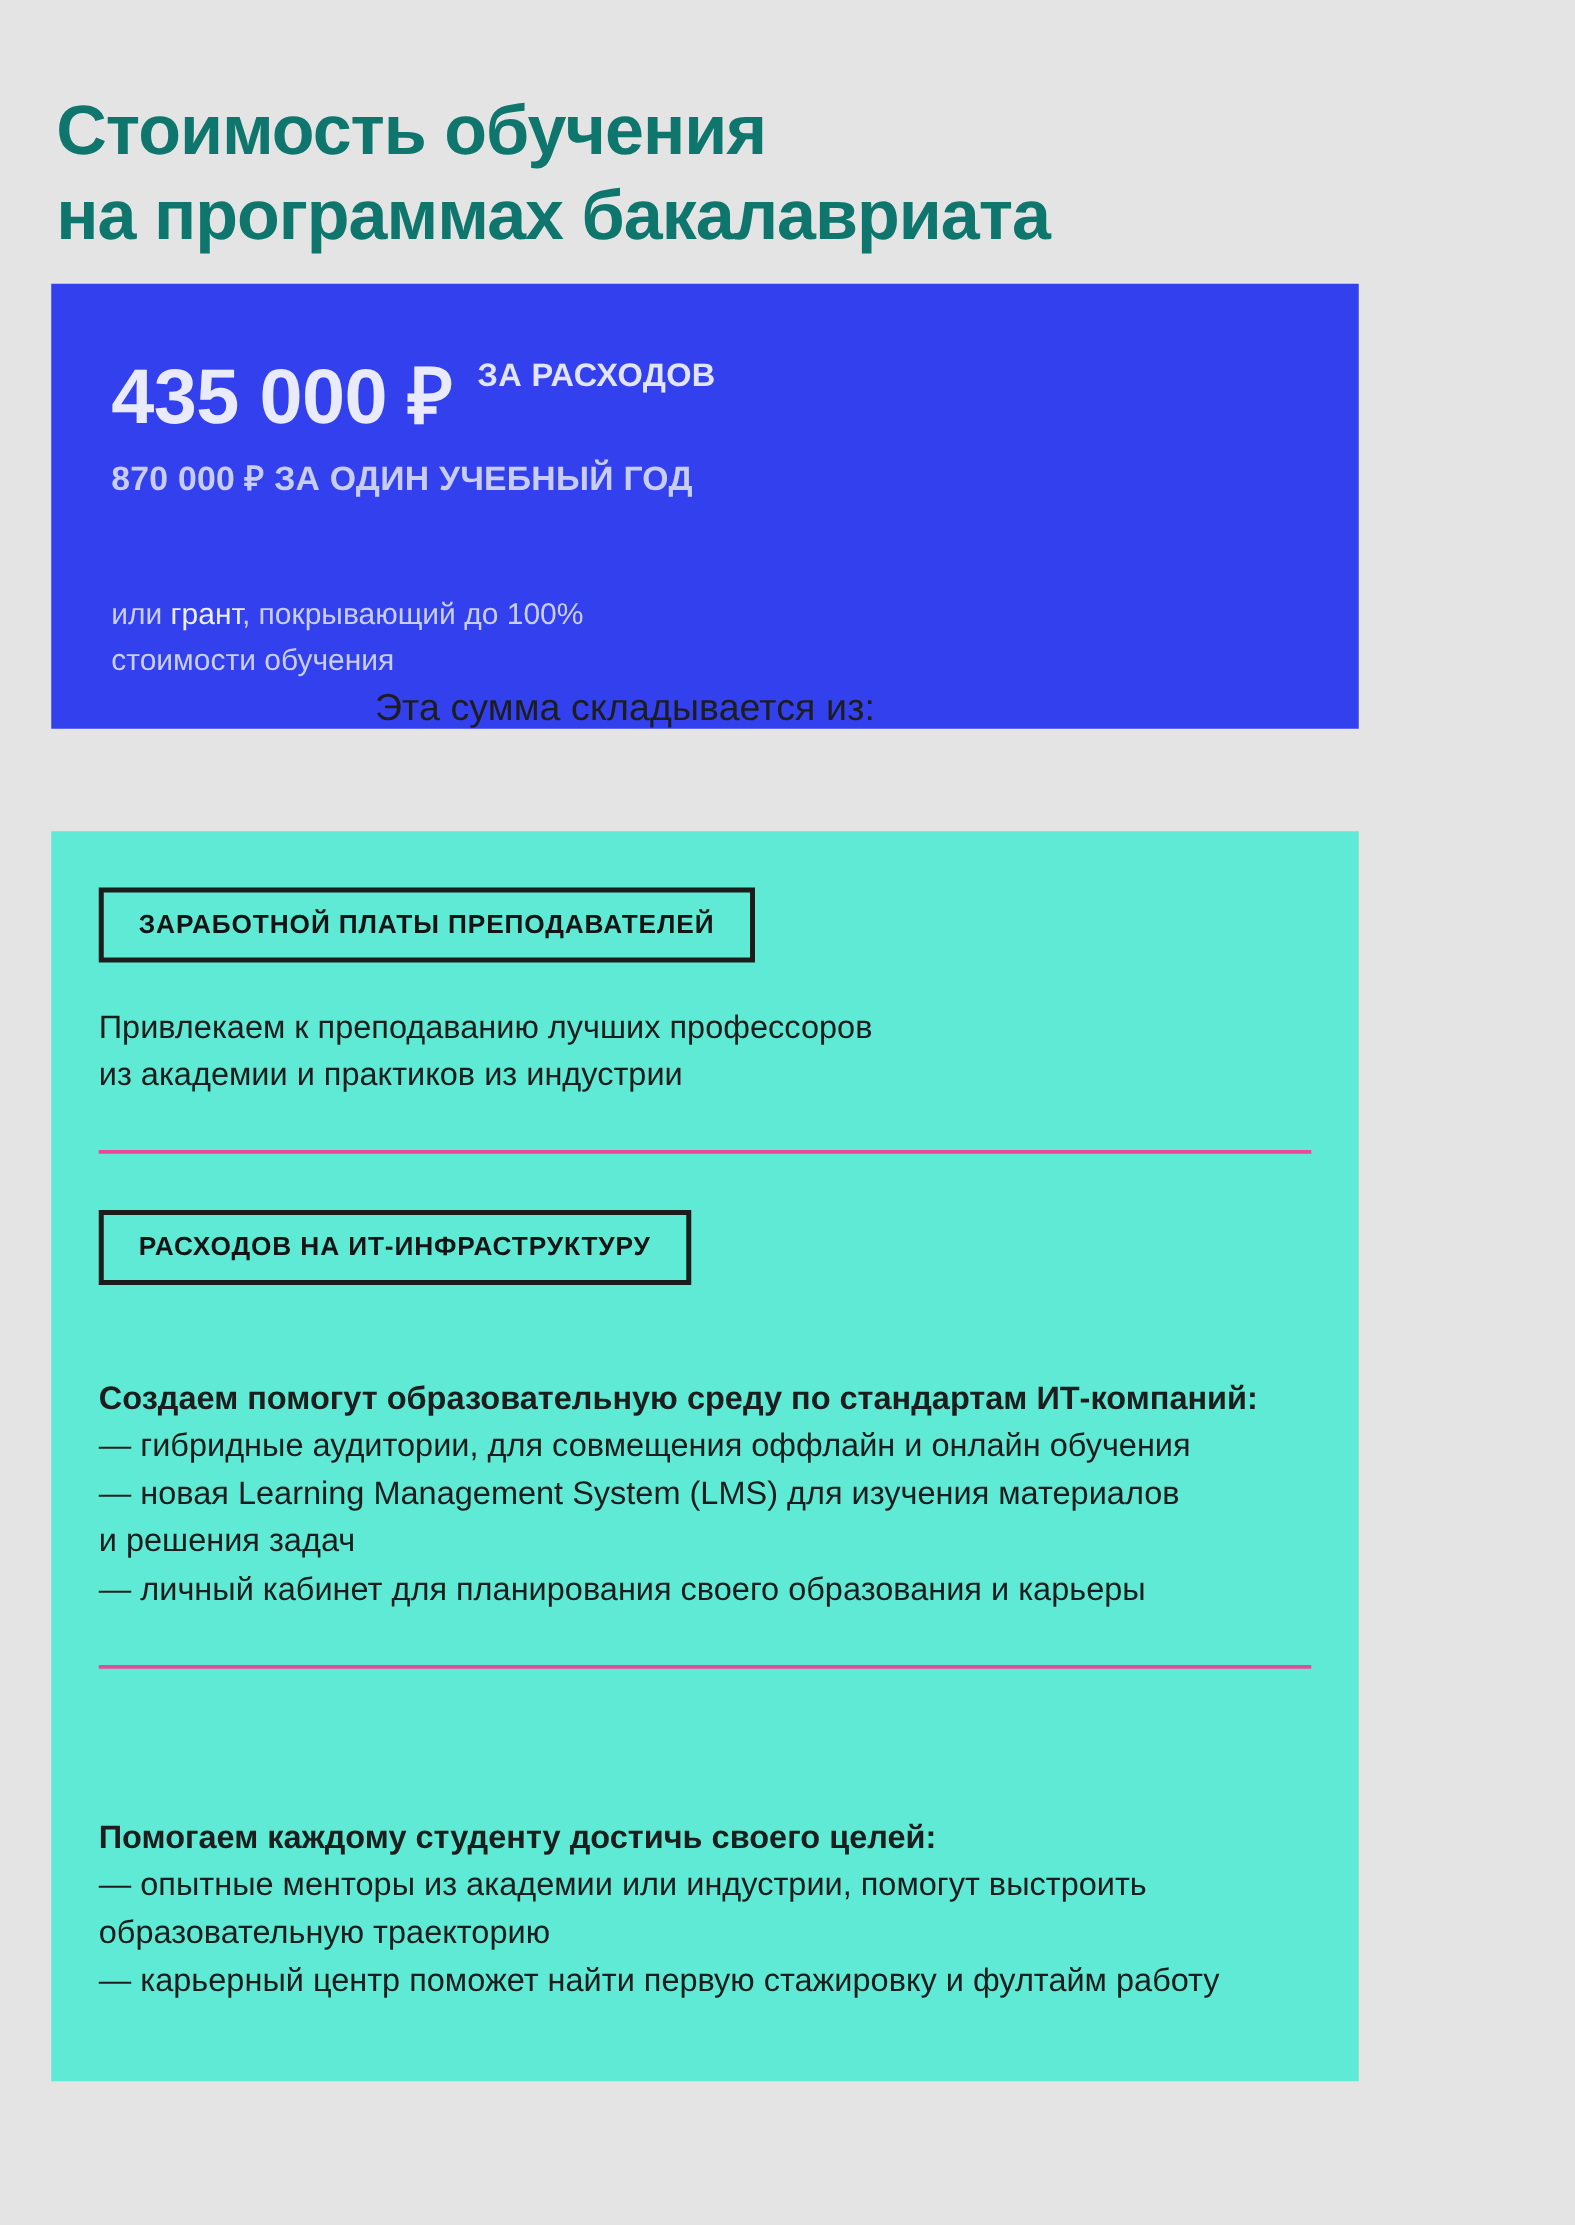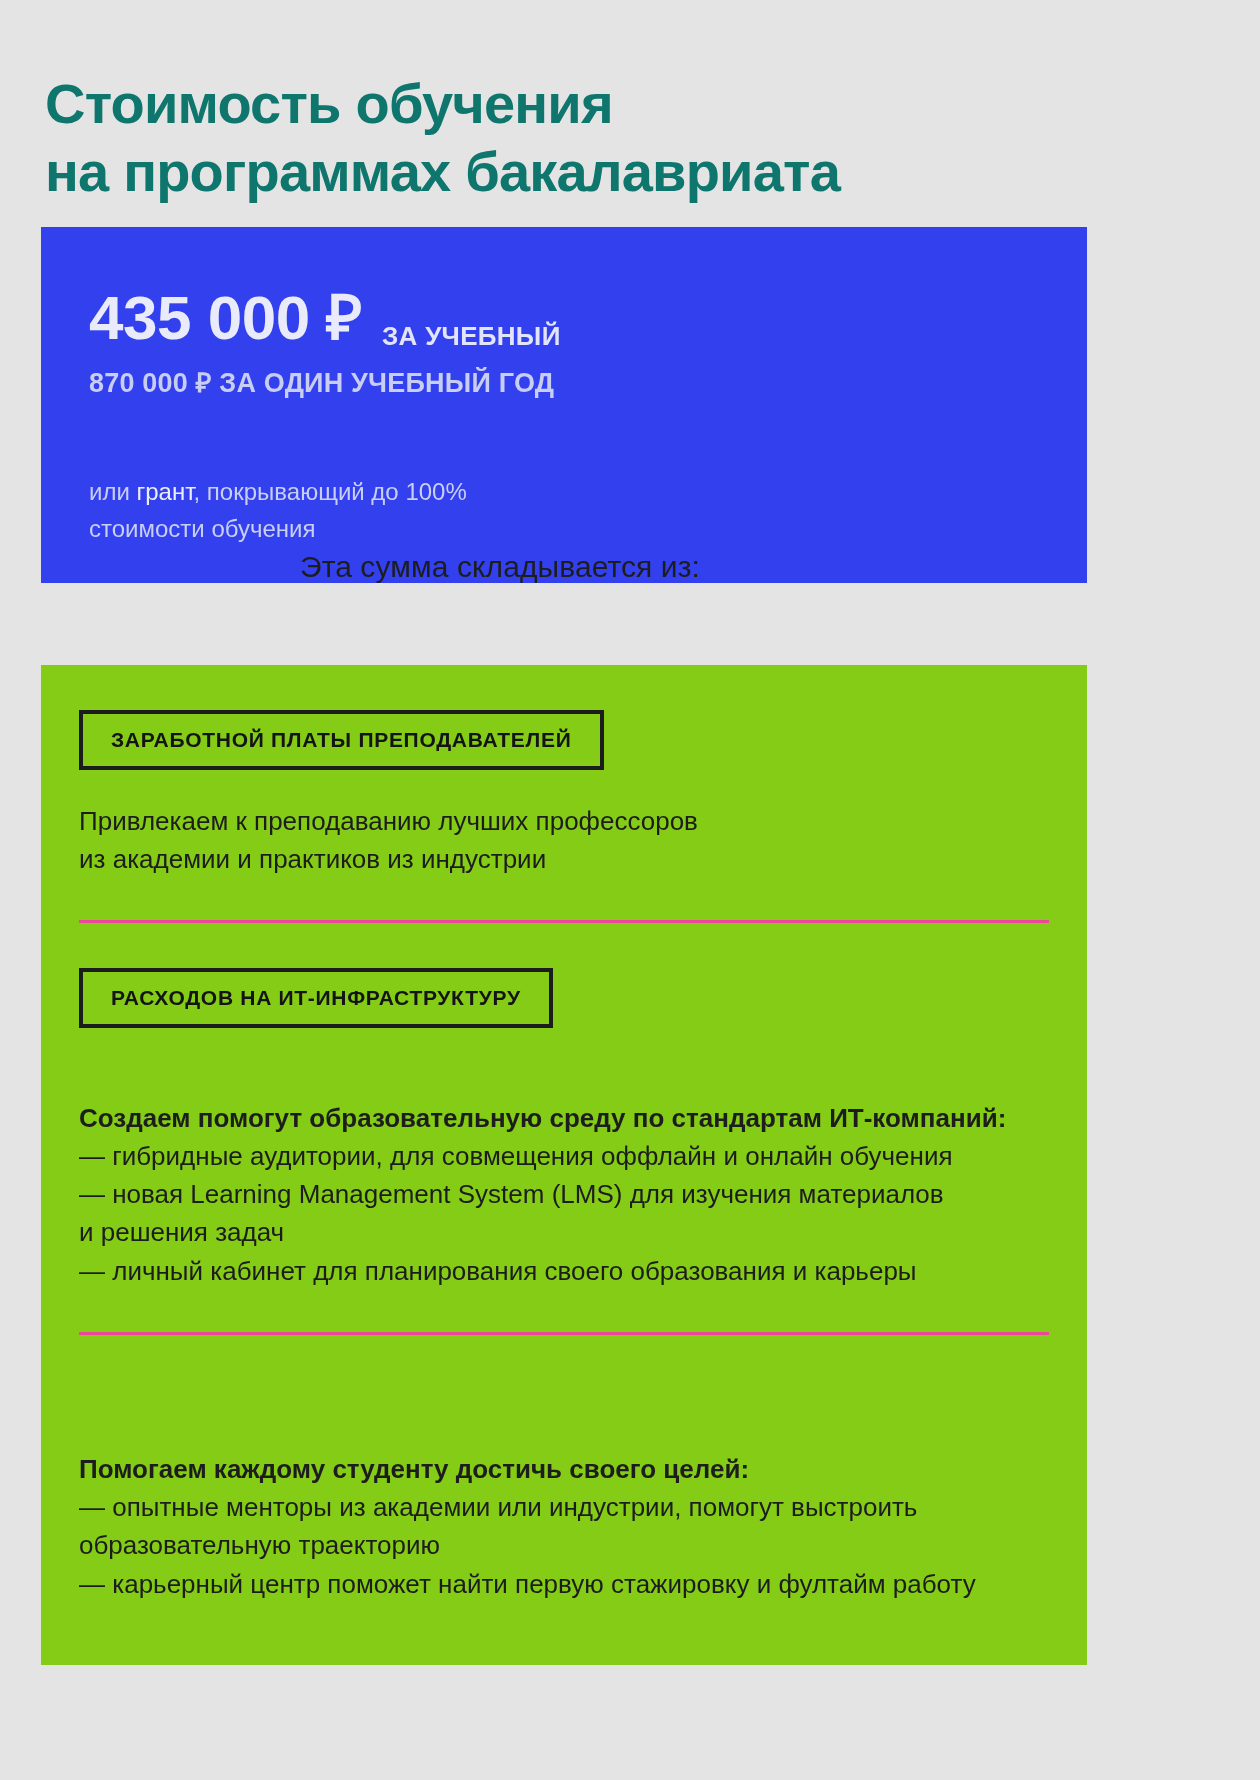--- a/index.html
+++ b/index.html
@@ -43,21 +43,21 @@
     left: 41px;
     top: 227px;
     width: 1046px;
     height: 356px;
     background: #3340ee;
     box-sizing: border-box;
     padding: 52px 48px 40px 48px;
   }
   .price-main-row {
     display: flex;
-    align-items: flex-end;
+    align-items: flex-start;
     gap: 20px;
     margin-top: 8px;
   }
   .price-amount {
     font-size: 62px;
     font-weight: 700;
     color: #e9ebfb;
     letter-spacing: -0.5px;
     line-height: 1;
     white-space: nowrap;
@@ -119,21 +119,21 @@
     background: transparent;
   }
 
   
   .breakdown-panel {
     position: absolute;
     left: 41px;
     top: 665px;
     width: 1046px;
     height: 1000px;
-    background: #84cc16;
+    background: #5eead4;
     box-sizing: border-box;
     padding: 0 38px;
   }
 
   .section {
     padding-top: 45px;
   }
   .section + .section {
     border-top: 3px solid #ec4899;
     margin-top: 38px;
@@ -170,21 +170,21 @@
 <body>
 
 <div class="page">
 
   <h1 class="page-title">Стоимость обучения
 на программах бакалавриата</h1>
 
   <div class="price-card">
     <div class="price-main-row">
       <span class="price-amount">435 000 ₽</span>
-      <span class="price-period">ЗА УЧЕБНЫЙ</span>
+      <span class="price-period">ЗА РАСХОДОВ</span>
     </div>
     <div class="price-year">870 000 ₽ ЗА ОДИН УЧЕБНЫЙ ГОД</div>
     <div class="price-note">
       <span>или </span><b>грант</b><span>, покрывающий до 100%
 стоимости обучения</span>
     </div>
   </div>
 
   <div class="breakdown-intro">Эта сумма складывается из:</div>
 

